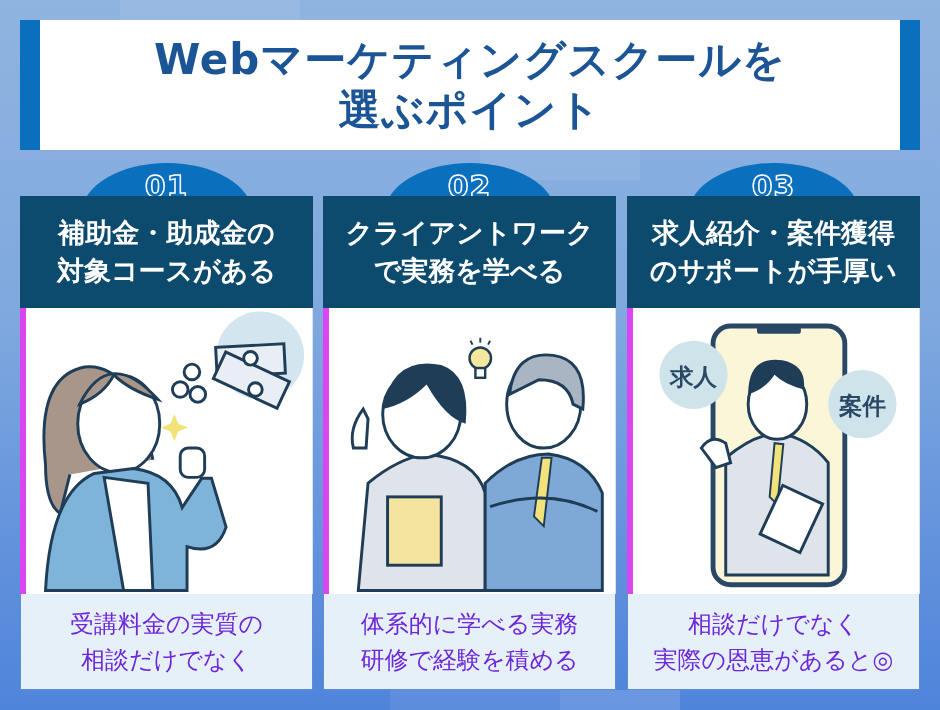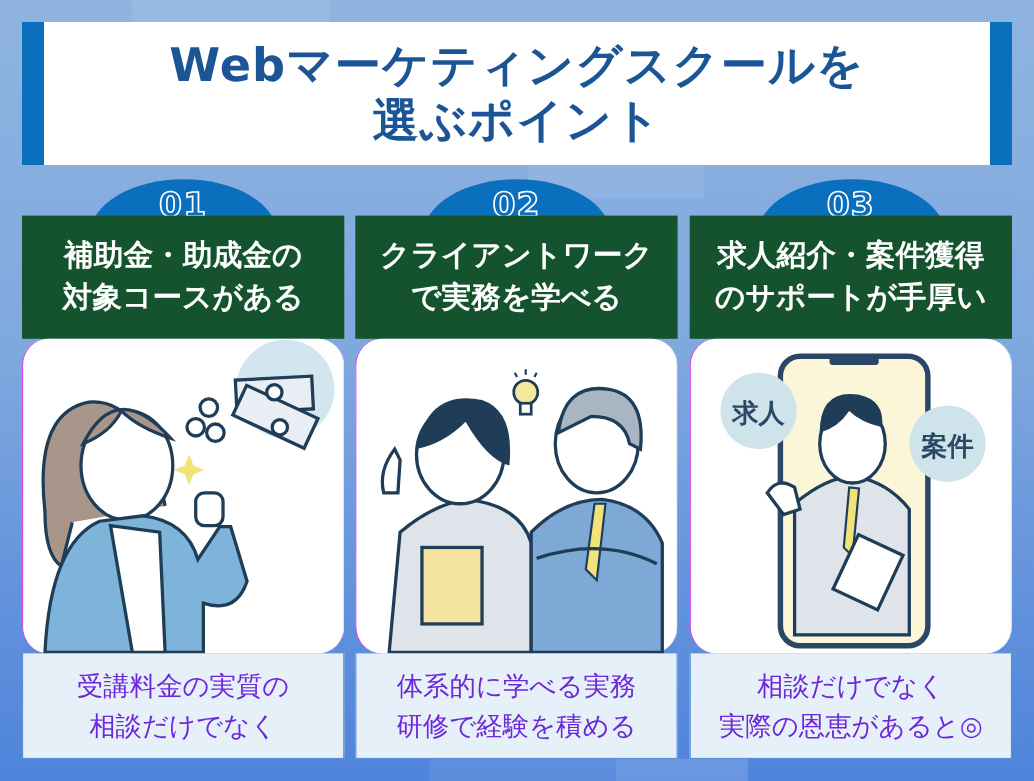--- a/index.html
+++ b/index.html
@@ -32,26 +32,26 @@
     border-radius:85px 85px 0 0 / 50px 50px 0 0;
     display:flex; justify-content:center; padding-top:6px;
   }
   .badge-num {
     font-weight:bold; font-size:30px; color:#0a6fbd;
     -webkit-text-stroke:1.5px #fff; letter-spacing:1px;
     text-shadow: 0 0 0 #fff;
   }
   .head {
     position:absolute; left:0; top:33px; width:100%; height:112px;
-    background:#14532d; color:#fff; font-weight:bold; font-size:27px; line-height:38px;
+    background:#0c4a6e; color:#fff; font-weight:bold; font-size:27px; line-height:38px;
     display:flex; flex-direction:column; align-items:center; justify-content:center; white-space:nowrap;
   }
   .illus {
     position:absolute; left:0; top:145px; width:100%; height:286px; background:#fff;
-    border-left:1px solid #d946ef; border-right:1px solid #d6e4f2;border-radius:24px;
+    border-left:6px solid #d946ef; border-right:1px solid #d6e4f2;
   }
   .illus svg { width:100%; height:100%; display:block; }
   .foot {
     position:absolute; left:0; top:431px; width:100%; height:96px;
     background:#e6f0f9; border:1px solid #5b8fd0; border-top:none;
     color:#6d28d9; font-size:24px; line-height:36px; white-space:nowrap;
     display:flex; flex-direction:column; align-items:center; justify-content:center;
   }
 </style>
 </head>

